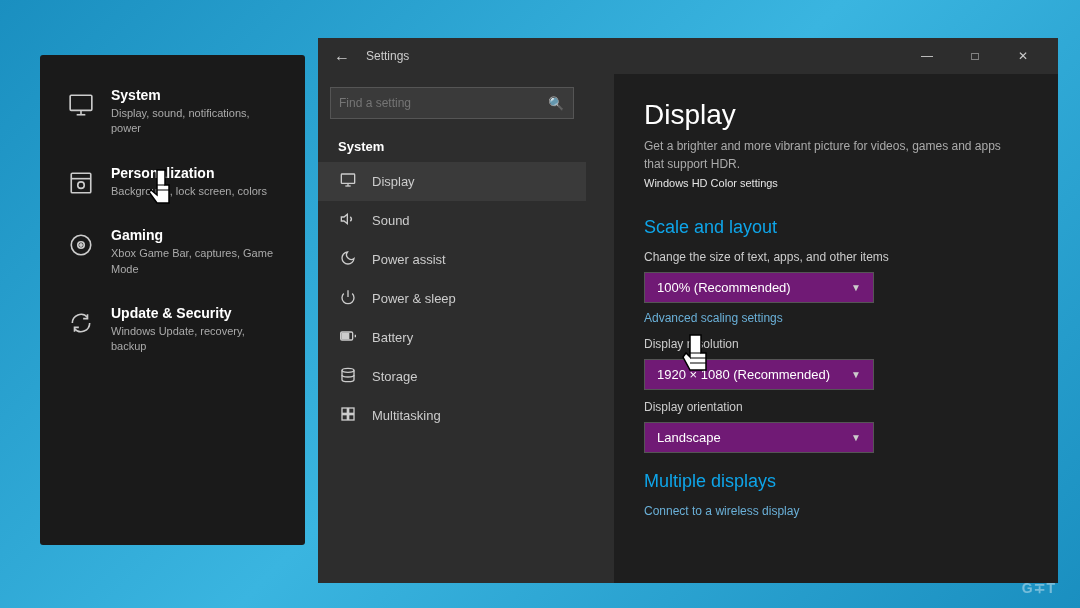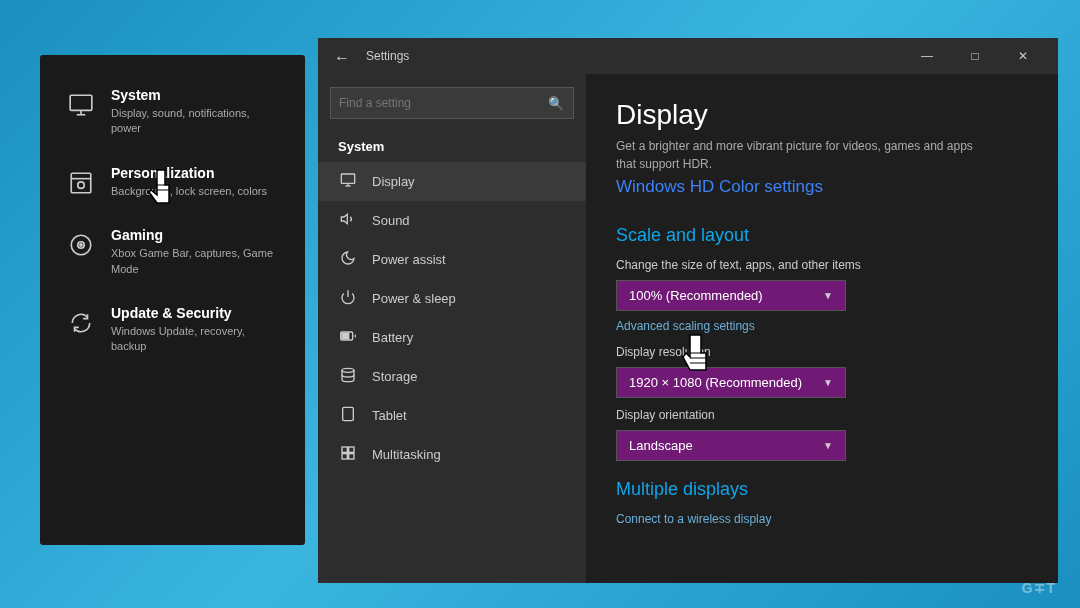--- a/index.html
+++ b/index.html
@@ -126,20 +126,21 @@
       cursor: pointer;
       color: #cccccc;
       font-size: 12px;
     }
 
     
     .content-area {
       display: flex;
       flex: 1;
       overflow: hidden;
+      gap: 28px;
     }
 
     
     .sidebar {
       width: 268px;
       background: #2d2d2d;
       flex-shrink: 0;
       padding-top: 5px;
       overflow-y: auto;
     }
@@ -210,22 +211,22 @@
 
     .main-subtitle {
       font-size: 12px;
       color: #aaaaaa;
       margin-bottom: 4px;
       line-height: 1.5;
       max-width: 380px;
     }
 
     .main-link {
-      font-size: 17px;
-      color: #3b82f6;
+      font-size: 11px;
+      color: #e5e5e5;
       cursor: pointer;
       margin-bottom: 28px;
       display: block;
     }
 
     .section-title {
       font-size: 18px;
       font-weight: 300;
       color: #0ea5e9;
       margin: 18px 0 12px 0;
@@ -444,29 +445,20 @@
         <div class="sidebar-item-icon">
           <svg width="16" height="16" viewBox="0 0 24 24" fill="none" stroke="#ccc" stroke-width="2">
             <ellipse cx="12" cy="5" rx="9" ry="3"></ellipse>
             <path d="M21 12c0 1.66-4 3-9 3s-9-1.34-9-3"></path>
             <path d="M3 5v14c0 1.66 4 3 9 3s9-1.34 9-3V5"></path>
           </svg>
         </div>
         <span>Storage</span>
       </div>
 
-      <div class="sidebar-item">
-        <div class="sidebar-item-icon">
-          <svg width="16" height="16" viewBox="0 0 24 24" fill="none" stroke="#ccc" stroke-width="2">
-            <rect x="4" y="2" width="16" height="20" rx="2"></rect>
-            <line x1="12" y1="18" x2="12.01" y2="18"></line>
-          </svg>
-        </div>
-        <span>Tablet</span>
-      </div>
 
       <div class="sidebar-item">
         <div class="sidebar-item-icon">
           <svg width="16" height="16" viewBox="0 0 24 24" fill="none" stroke="#ccc" stroke-width="2">
             <rect x="3" y="3" width="8" height="8"></rect>
             <rect x="13" y="3" width="8" height="8"></rect>
             <rect x="3" y="13" width="8" height="8"></rect>
             <rect x="13" y="13" width="8" height="8"></rect>
           </svg>
         </div>

